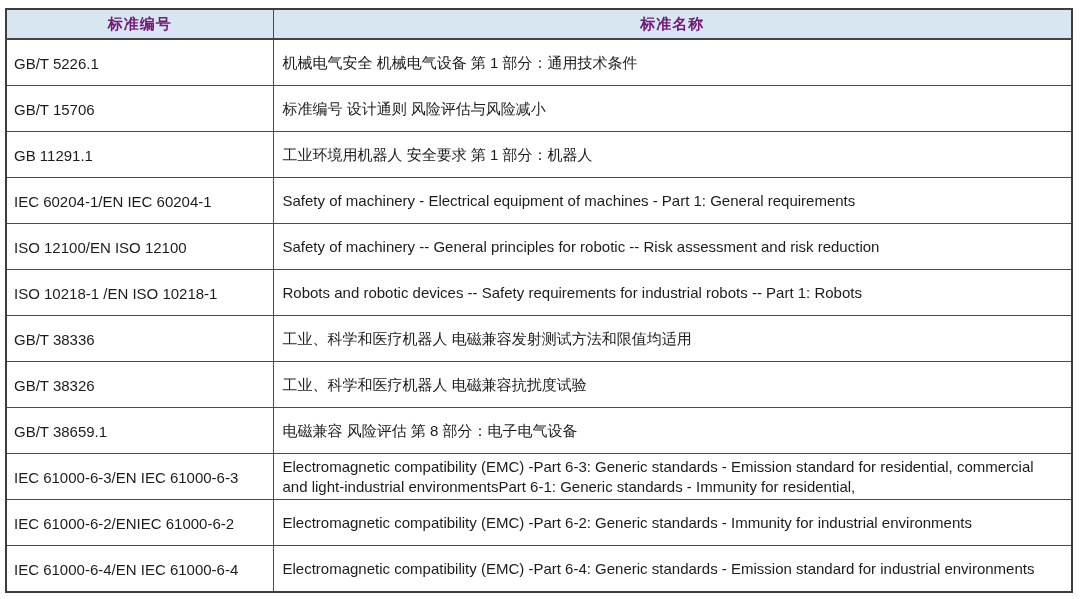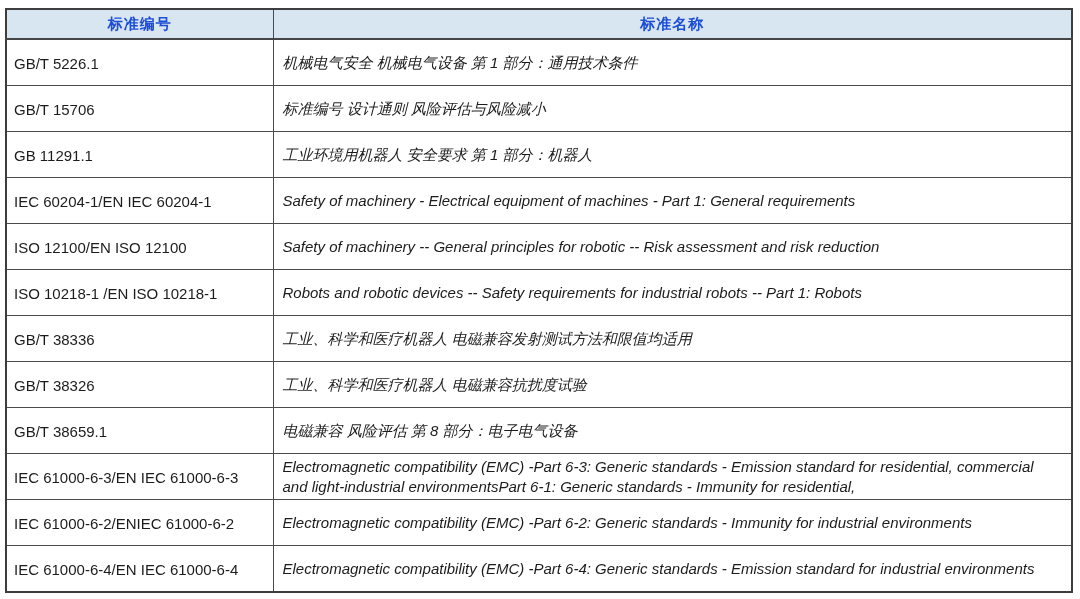--- a/index.html
+++ b/index.html
@@ -26,41 +26,40 @@
   }
   table.standards th,
   table.standards td {
     border: 1px solid #4b4b4b;
   }
   table.standards th {
     background: #d8e6f2;
     height: 26px;
     font-size: 15px;
     font-weight: bold;
-    color: #1d4ed8;
+    color: #701a75;
     text-align: center;
     vertical-align: middle;
     border-bottom: 2px solid #454545;
     letter-spacing: 1px;
   }
   table.standards td {
     font-size: 15px;
     color: #1c1c1c;
     height: 41px;
     vertical-align: middle;
     background: #ffffff;
   }
   td.code-cell {
     padding: 2px 4px 0 7px;
     line-height: 19px;
   }
   td.name-cell {
     padding: 2px 22px 2px 9px;
     line-height: 20px;
-    font-style: italic;
   }
   col.code-col { width: 267px; }
 </style>
 </head>
 <body>
 
 <div class="table-wrap">
   <table class="standards">
     <colgroup>
       <col class="code-col">

